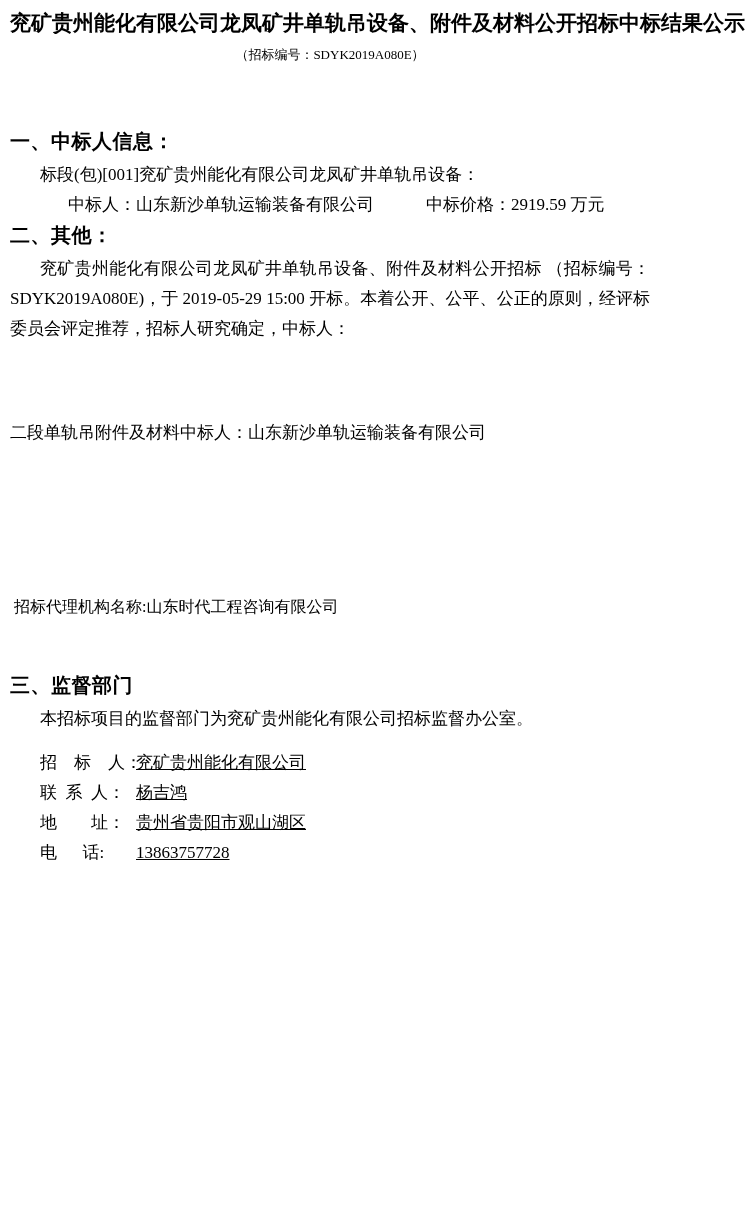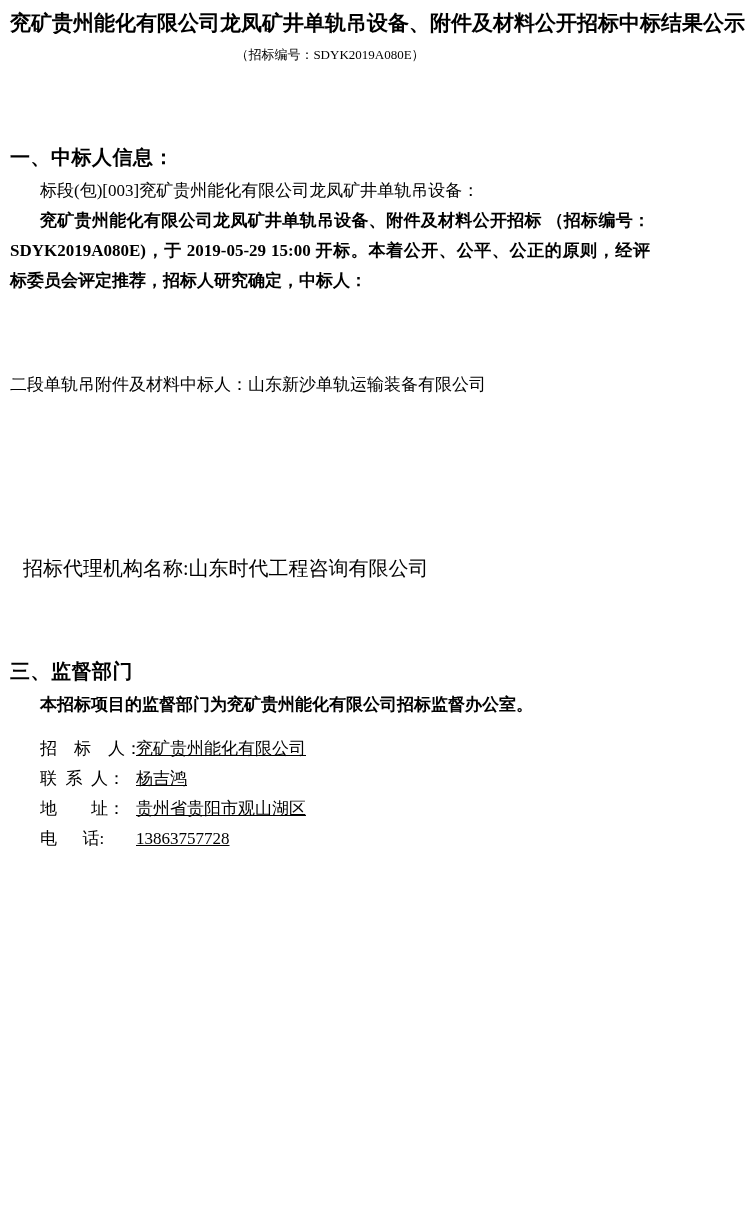--- a/index.html
+++ b/index.html
@@ -36,55 +36,54 @@
     line-height: 30px;
     margin: 2px 0 0 0;
   }
   .spacer-lg {
     height: 56px;
   }
   .section-heading {
     font-size: 20px;
     font-weight: bold;
     line-height: 30px;
-    margin: 16px 0 4px 0;
+    margin: 0 0 4px 0;
     letter-spacing: 0.5px;
   }
   .para {
     font-size: 17px;
     line-height: 30px;
     margin: 0;
     text-align: justify;
   }
   .indent1 {
     text-indent: 0;
     padding-left: 30px;
   }
   .indent-first {
     text-indent: 30px;
-    font-weight: bold;
   }
   .bid-row {
     font-size: 17px;
     line-height: 30px;
     padding-left: 58px;
     display: flex;
   }
   .bid-row .gap {
     display: inline-block;
     width: 52px;
   }
   .block-gap-sm { height: 14px; }
   .block-gap-md { height: 30px; }
   .block-gap-lg { height: 44px; }
   .block-gap-xl { height: 70px; }
   .small-para {
-    font-size: 20px;
+    font-size: 16px;
     line-height: 30px;
-    margin: 13px;
+    margin: 4px;
   }
   .contact-line {
     font-size: 17px;
     line-height: 30px;
     padding-left: 30px;
     display: flex;
   }
   .contact-label {
     display: inline-block;
     width: 96px;
@@ -99,22 +98,30 @@
 <body>
 
 <div class="page">
 
   <div class="doc-title">兖矿贵州能化有限公司龙凤矿井单轨吊设备、附件及材料公开招标中标结果公示</div>
   <div class="doc-subtitle">（招标编号：SDYK2019A080E）</div>
 
   <div class="spacer-lg"></div>
 
   <div class="section-heading">一、中标人信息：</div>
-  <div class="para indent1">标段(包)[003]兖矿贵州能化有限公司龙凤矿井单轨吊设备：</div>
+  <div class="para indent1">标段(包)[001]兖矿贵州能化有限公司龙凤矿井单轨吊设备：</div>
+  <div class="bid-row">
+    <span>中标人：</span>
+      <span>山东新沙单轨运输装备有限公司</span>
+      <span class="gap"></span>
+      <span>中标价格：</span>
+      <span>2919.59 万元</span>
+  </div>
 
+  <div class="section-heading">二、其他：</div>
   <div class="para indent-first">兖矿贵州能化有限公司龙凤矿井单轨吊设备、附件及材料公开招标 （招标编号：SDYK2019A080E)，于 2019-05-29 15:00 开标。本着公开、公平、公正的原则，经评标委员会评定推荐，招标人研究确定，中标人：</div>
 
   <div class="block-gap-lg"></div>
 
   <div class="block-gap-md"></div>
   <div class="para">二段单轨吊附件及材料中标人：山东新沙单轨运输装备有限公司</div>
 
   <div class="block-gap-xl"></div>
 
   <div class="block-gap-xl"></div>

